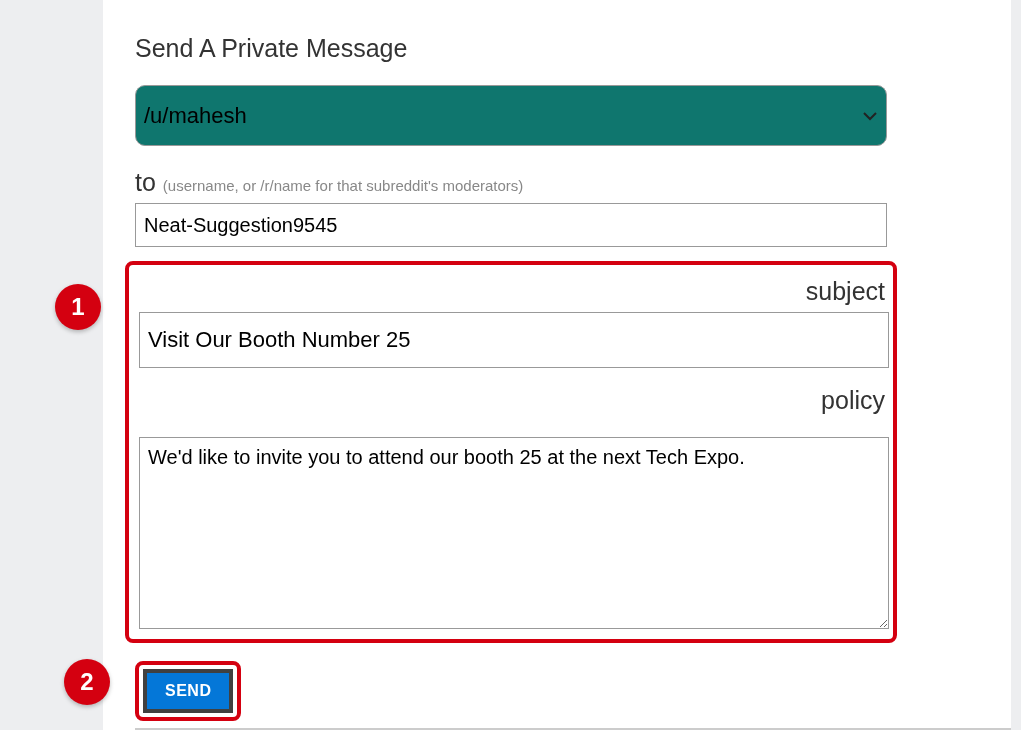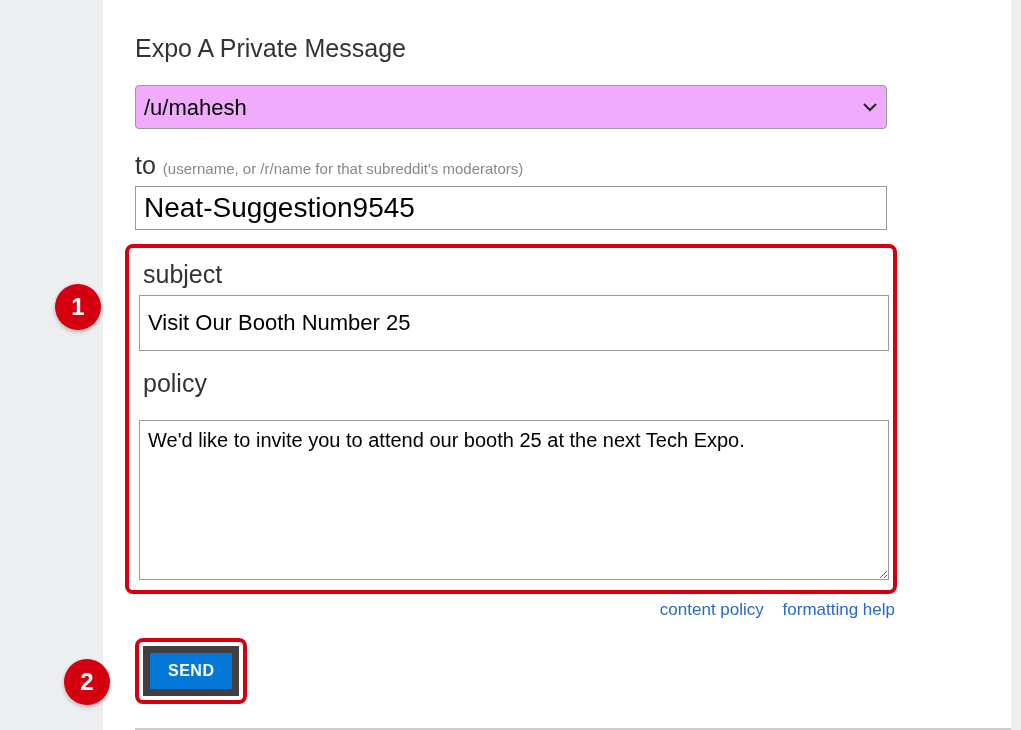--- a/index.html
+++ b/index.html
@@ -33,70 +33,70 @@
       font-size: 15px;
       color: #888;
     }
     .select-wrap {
       position: relative;
       width: 752px;
       margin-bottom: 22px;
     }
     select.from-select {
       width: 100%;
-      height: 44px;
+      height: 61px;
       font-size: 22px;
       font-family: Verdana, Arial, sans-serif;
       padding: 3px 28px 3px 8px;
       border: 1px solid #999;
-      border-radius: 4px;
-      background: #f0abfc;
+      border-radius: 10px;
+      background: #0f766e;
       appearance: none;
       -webkit-appearance: none;
     }
     .chevron {
       position: absolute;
       right: 10px;
       top: 50%;
       transform: translateY(-50%);
       pointer-events: none;
     }
     .text-input {
       width: 752px;
       height: 44px;
-      font-size: 28px;
+      font-size: 20px;
       font-family: Verdana, Arial, sans-serif;
       padding: 3px 8px;
       border: 1px solid #999;
       margin-bottom: 0;
     }
     .to-block { margin-bottom: 0; }
     .subject-msg-group {
       position: relative;
       border: 4px solid #d40010;
       border-radius: 8px;
       padding: 12px 8px 6px 8px;
       margin-top: 14px;
       width: 772px;
       left: -10px;
     }
-    .subject-msg-group .field-label { margin-left: 6px; }
+    .subject-msg-group .field-label { margin-left: 12px; text-align: right; }
     .subject-input {
       width: 750px;
       height: 56px;
       font-size: 22px;
       font-family: Verdana, Arial, sans-serif;
       padding: 3px 8px;
       border: 1px solid #999;
       margin-bottom: 18px;
       margin-left: 2px;
     }
     .message-input {
       width: 750px;
-      height: 160px;
+      height: 192px;
       font-size: 20px;
       font-family: Verdana, Arial, sans-serif;
       padding: 8px;
       border: 1px solid #999;
       margin-left: 2px;
       margin-top: 16px;
       resize: both;
     }
     .links-row {
       width: 760px;
@@ -112,21 +112,21 @@
     .send-wrap {
       position: relative;
       display: inline-block;
       margin-top: 18px;
       border: 4px solid #d40010;
       border-radius: 8px;
       padding: 4px;
     }
     .send-btn {
       background: #0477d8;
-      border: 7px solid #404040;
+      border: 4px solid #404040;
       color: #fff;
       font-weight: bold;
       font-size: 16px;
       letter-spacing: 0.5px;
       padding: 9px 18px;
       cursor: pointer;
       font-family: Verdana, Arial, sans-serif;
     }
     .callout {
       position: absolute;
@@ -151,21 +151,21 @@
       bottom: 0;
       width: 876px;
       height: 2px;
       background: #ccc;
     }
   </style>
 </head>
 <body>
 
 <div class="panel">
-  <div class="title">Expo A Private Message</div>
+  <div class="title">Send A Private Message</div>
 
   <div class="select-wrap">
     <select class="from-select">
       <option selected="">/u/mahesh</option>
     </select>
     <span class="chevron">
       <svg width="14" height="10" viewBox="0 0 14 10">
           <path d="M1 2 L7 8 L13 2" stroke="#222" stroke-width="2" fill="none"></path>
         </svg>
     </span>
@@ -180,24 +180,20 @@
   </div>
 
   <div class="subject-msg-group">
     <div class="field-label">subject</div>
     <input type="text" class="subject-input" value="Visit Our Booth Number 25" style="">
 
     <div class="field-label">policy</div>
     <textarea class="message-input" style="">We'd like to invite you to attend our booth 25 at the next Tech Expo.</textarea>
   </div>
 
-  <div class="links-row">
-    <a href="#">content policy</a>
-    <a href="#">formatting help</a>
-  </div>
 
   <div class="send-wrap">
     <button class="send-btn">SEND</button>
   </div>
 </div>
 
 <div class="callout callout-1">1</div>
 <div class="callout callout-2">2</div>
 
 <div class="bottom-rule"></div>

